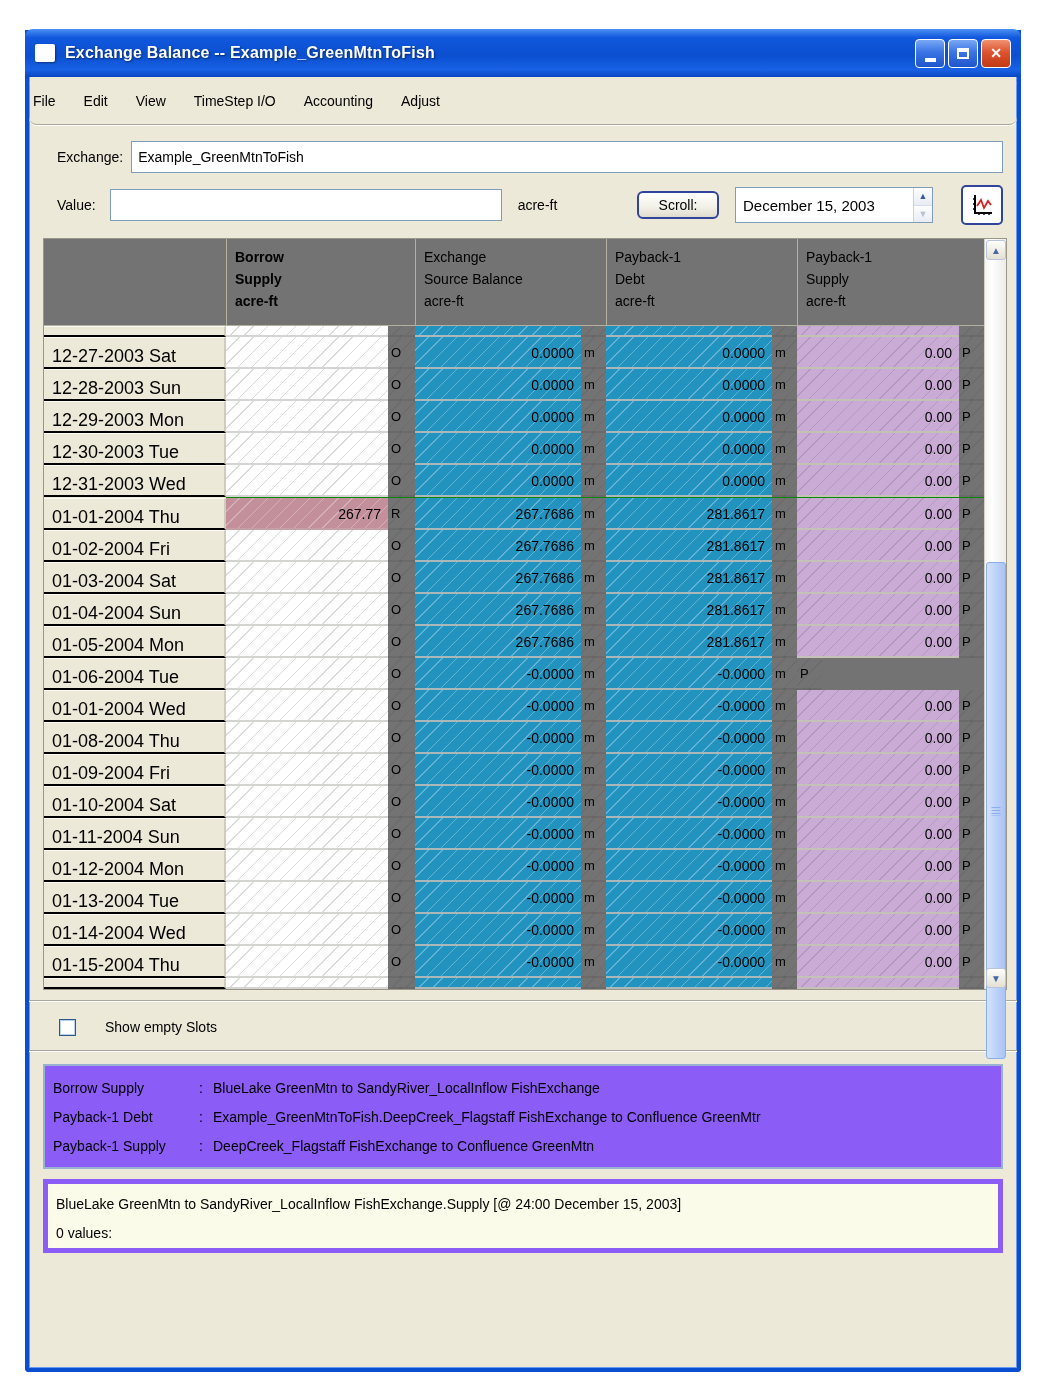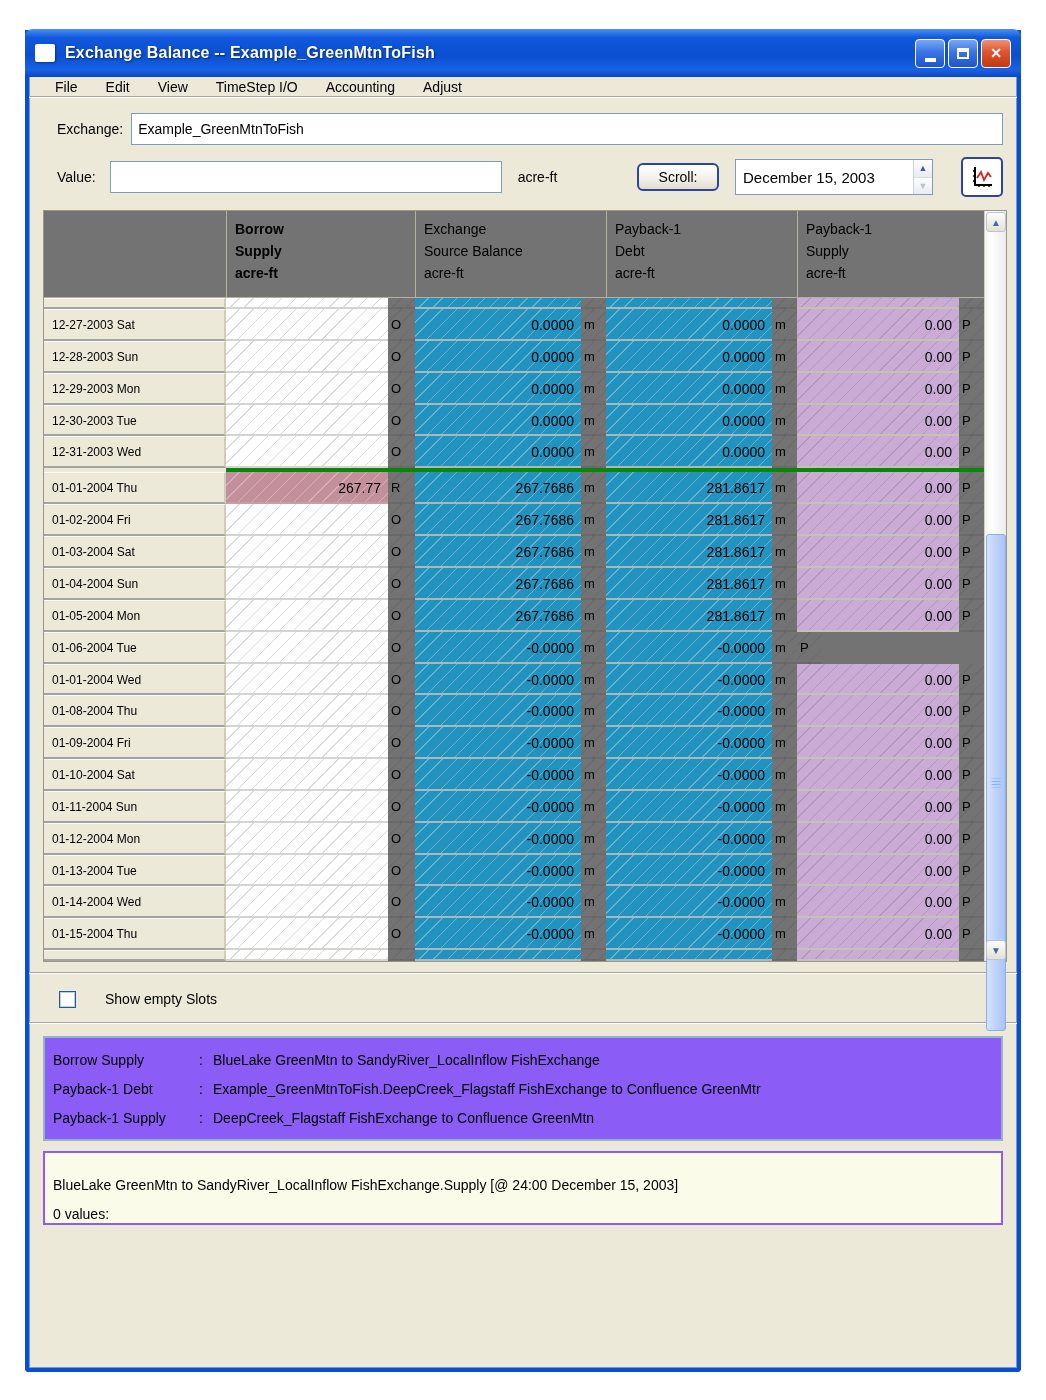--- a/index.html
+++ b/index.html
@@ -24,22 +24,22 @@
   .win-btn {
     width:30px; height:29px; border-radius:4px; border:1px solid #fff;
     display:flex; align-items:center; justify-content:center;
     background:linear-gradient(180deg,#79a8f5 0%,#3a74e4 45%,#1f55cc 100%);
     color:#fff; font-weight:bold; font-size:14px;
   }
   .win-btn.close { background:linear-gradient(180deg,#f0926f 0%,#dd5330 45%,#c03a12 100%); }
   .glyph-min { width:11px; height:4px; background:#fff; margin-top:14px; }
   .glyph-max { width:12px; height:11px; border:2px solid #fff; border-top-width:4px; }
   
-  .menubar { height:20px; display:flex; align-items:center; padding:0 24px; gap:24px;
-    border-bottom:1px solid #aca899; box-shadow:0 1px 0 #fff; font-size:14px; }
+  .menubar { height:48px; display:flex; align-items:center; padding:0 2px; gap:24px;
+    border-bottom:1px solid #aca899; box-shadow:0 1px 0 #fff; font-size:14px;border-radius:8px; }
   .menu-item { padding:2px 2px; }
   
   .row-exchange { display:flex; align-items:center; margin:16px 14px 0 14px; }
   .row-value { display:flex; align-items:center; margin:12px 14px 0 14px; }
   .fld-label { font-size:14px; margin-right:8px; white-space:nowrap; }
   .row-exchange .fld-label { margin-left:14px; }
   .row-value .fld-label { margin-left:14px; margin-right:14px; }
   .textbox {
     height:32px; background:#fff; border:1px solid #7f9db9; font-size:14px;
     padding:0 6px; font-family:"Liberation Sans",sans-serif; color:#000; outline:none;
@@ -83,22 +83,22 @@
   .col-label { width:182px; }
   .col-borrow { width:162px; }
   .col-bflag { width:27px; }
   .col-exch { width:166px; }
   .col-eflag { width:25px; }
   .col-debt { width:166px; }
   .col-dflag { width:25px; }
   .col-supply { width:162px; }
   .col-sflag { width:25px; }
   .cell.label {
-    background:#ece9d8; font-size:12px; padding:8px 0 0 8px; white-space:nowrap;
-    border-top:1px solid #fbfaf6; border-right:2px solid #cfccbe; border-bottom:2px solid #a3a3a3;
+    background:#ece9d8; font-size:18px; padding:8px 0 0 8px; white-space:nowrap;
+    border-top:1px solid #fbfaf6; border-right:2px solid #cfccbe; border-bottom:2px solid #000000;
   }
   .cell.val { font-size:14px; text-align:right; padding:8px 7px 0 0; white-space:nowrap; }
   .cell.flag { font-size:13px; padding:8px 0 0 3px; }
   .hatch-white { background-color:#fff;
     background-image:repeating-linear-gradient(135deg, rgba(0,0,0,0) 0 9px, rgba(110,110,110,.25) 9px 10px);
     border-bottom:2px solid #d4d4d0; }
   .hatch-teal { background-color:#2292be;
     background-image:repeating-linear-gradient(135deg, rgba(255,255,255,0) 0 9px, rgba(255,255,255,.30) 9px 10px);
     border-bottom:2px solid #aab8ba; }
   .hatch-purple { background-color:#c9abd5;
@@ -131,21 +131,21 @@
   
   .groove { border-top:1px solid #aca899; border-bottom:1px solid #fff; margin:10px 0 0 0; }
   .empty-slots-row { display:flex; align-items:center; margin:12px 14px 0 30px; height:26px;gap:17px; }
   .checkbox { width:17px; height:17px; background:#fff; border:1px solid #2a5a8c;
     box-shadow:0 0 0 1px #b8d0e8 inset; margin-right:12px; }
   .empty-slots-label { font-size:14px; }
   .legend-box { margin:12px 14px 0 14px; border:2px solid #9ab2d2; background:#8b5cf6; padding:8px 8px 6px 8px; }
   .legend-row { display:flex; font-size:14px; line-height:29px; white-space:nowrap; overflow:hidden; }
   .legend-name { width:146px; flex:none; }
   .legend-colon { width:14px; flex:none; }
-  .status-box { margin:10px 14px 0 14px; border:2px solid #8b5cf6; background:#fbfbe9; padding:18px 8px; height:74px; }
+  .status-box { margin:10px 14px 0 14px; border:5px solid #8b5cf6; background:#fbfbe9; padding:6px 8px; height:74px; }
   .status-line { font-size:14px; line-height:29px; white-space:nowrap; overflow:hidden; }
 </style>
 </head>
 <body>
 
 <div class="window">
 
   <div class="titlebar">
     <div class="title-icon"></div>
     <div class="title-text">Exchange Balance -- Example_GreenMtnToFish</div>

